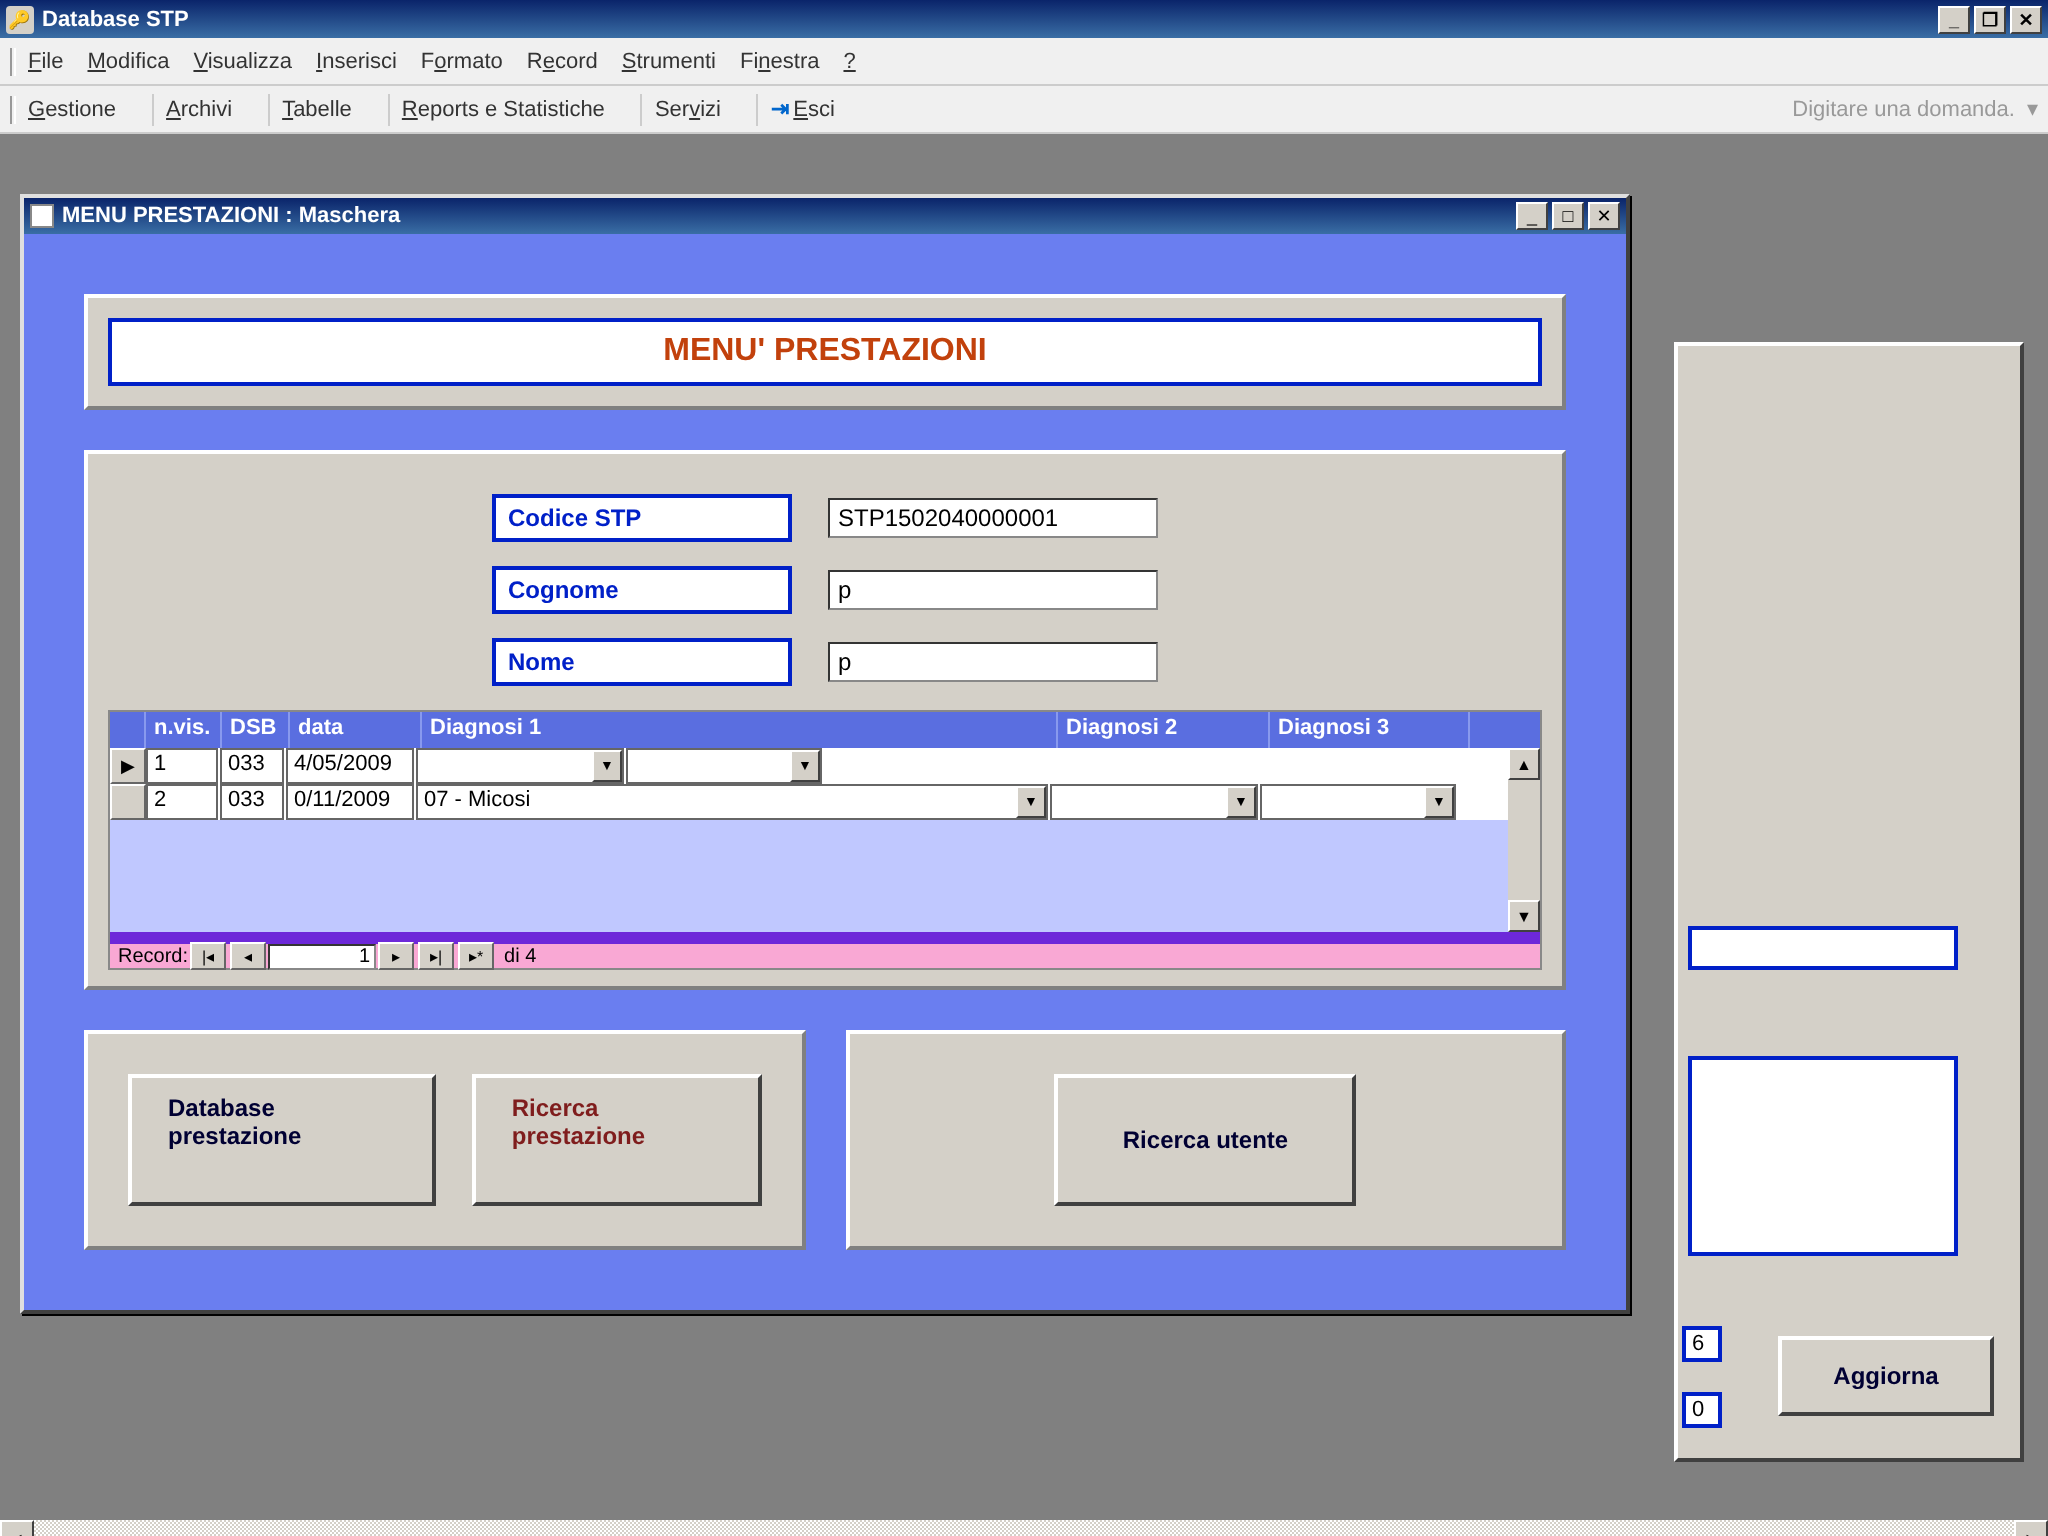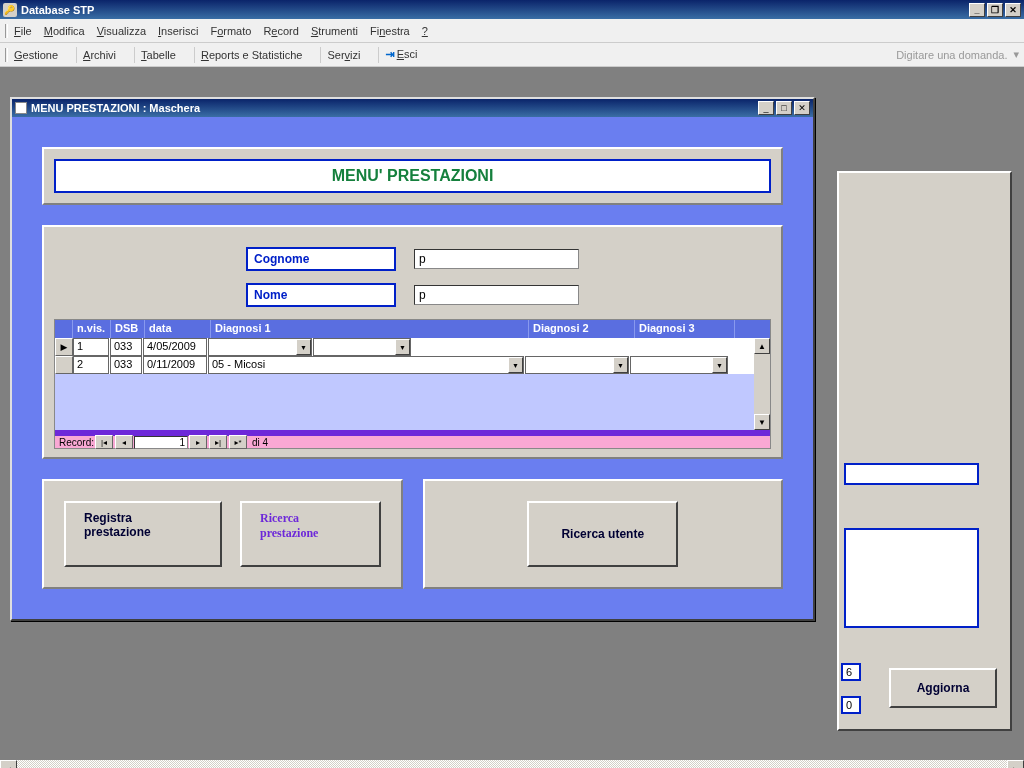--- a/index.html
+++ b/index.html
@@ -28,21 +28,21 @@
 .bgwin .bluebox { position: absolute; background: #fff; border: 2px solid #0020c8; }
 .bgwin .btn3d { position: absolute; background: #d4d0c8; border: 2px solid; border-color: #fff #404040 #404040 #fff; display: flex; align-items: center; justify-content: center; color: #003; font-weight: bold; }
 
 
 .childwin { position: absolute; left: 10px; top: 30px; width: 805px; background: #6a7ef0; border: 2px solid; border-color: #dfdfdf #404040 #404040 #dfdfdf; box-shadow: 1px 1px 0 #000; }
 .childwin .titlebar { background: linear-gradient(#0a246a, #3a6ea5); color: #fff; height: 18px; display: flex; align-items: center; padding: 0 3px; font-size: 11px; }
 .childwin .titlebar .icon { width: 12px; height: 12px; background: #fff; margin-right: 4px; border: 1px solid #888; }
 .childwin .body { padding: 30px; }
 
 .panel { background: #d4d0c8; border: 2px solid; border-color: #fff #808080 #808080 #fff; padding: 10px; margin-bottom: 20px; }
-.panel-title { background: #fff; border: 2px solid #0020c8; padding: 6px; text-align: center; color: #15803d; font-weight: bold; font-size: 16px; }
+.panel-title { background: #fff; border: 2px solid #0020c8; padding: 6px; text-align: center; color: #c2410c; font-weight: bold; font-size: 16px; }
 
 .form-row { display: flex; align-items: center; margin-bottom: 12px; justify-content: center; }
 .form-label { width: 150px; background: #fff; border: 2px solid #0020c8; padding: 3px 6px; color: #0020c8; font-weight: bold; font-size: 12px; margin-right: 18px; }
 .form-value { width: 165px; background: #fff; border: 1px inset #888; padding: 2px 4px; font-size: 12px; }
 
 
 .grid-wrap { background: #fff; border: 1px solid #888; position: relative; }
 .grid-header { background: #5a6ee0; color: #fff; font-weight: bold; display: flex; height: 18px; font-size: 11px; }
 .grid-header div { padding: 2px 4px; border-right: 1px solid #8899ee; }
 .grid-body { background: #c0c8ff; height: 92px; position: relative; overflow: hidden; }
@@ -53,21 +53,21 @@
 .vscroll { position: absolute; right: 0; top: 0; bottom: 0; width: 16px; background: #d4d0c8; }
 .vscroll .arr { height: 16px; background: #d4d0c8; border: 1px solid; border-color: #fff #404040 #404040 #fff; display: flex; align-items: center; justify-content: center; font-size: 8px; }
 
 .record-nav { background: #f9a8d4; height: 18px; display: flex; align-items: center; padding: 0 4px; font-size: 10px; border-top: 6px solid #6d28d9; }
 .record-nav .navbtn { width: 18px; height: 14px; background: #d4d0c8; border: 1px solid; border-color: #fff #666 #666 #fff; display: flex; align-items: center; justify-content: center; font-size: 8px; margin: 0 1px; cursor: pointer; }
 .record-nav input { width: 54px; height: 13px; border: 1px inset #888; text-align: right; font-size: 10px; padding-right: 2px; }
 
 .button-row { display: flex; gap: 20px; }
 .button-panel { background: #d4d0c8; border: 2px solid; border-color: #fff #808080 #808080 #fff; padding: 20px; flex: 1; display: flex; gap: 18px; justify-content: center; }
 .btn3d { background: #d4d0c8; border: 2px solid; border-color: #fff #404040 #404040 #fff; padding: 8px 18px; color: #003; font-weight: bold; font-size: 12px; cursor: pointer; }
-.btn3d.disabled { color: #6d28d9; font-family: Liberation Serif, serif; }
+.btn3d.disabled { color: #7f1d1d; }
 
 
 .bottom-scroll { position: absolute; left: 0; right: 0; bottom: 0; height: 17px; background: #d4d0c8; display: flex; }
 .bottom-scroll .arr { width: 17px; height: 17px; background: #d4d0c8; border: 1px solid; border-color: #fff #404040 #404040 #fff; display: flex; align-items: center; justify-content: center; font-size: 9px; cursor: pointer; }
 .bottom-scroll .track { flex: 1; background: repeating-conic-gradient(#d4d0c8 0% 25%, #fff 0% 50%) 0 0/2px 2px; }
 </style>
 </head>
 <body>
 
 <div class="app-titlebar">
@@ -128,20 +128,24 @@
       <div class="winbtn">□</div>
       <div class="winbtn">✕</div>
     </div>
     <div class="body">
 
       <div class="panel">
         <div class="panel-title">MENU' PRESTAZIONI</div>
       </div>
 
       <div class="panel" style="padding:20px 10px 8px 10px;">
+        <div class="form-row">
+          <div class="form-label">Codice STP</div>
+          <div class="form-value">STP1502040000001</div>
+        </div>
         <div class="form-row">
           <div class="form-label">Cognome</div>
           <div class="form-value">p</div>
         </div>
         <div class="form-row">
           <div class="form-label">Nome</div>
           <div class="form-value">p</div>
         </div>
 
         <div class="grid-wrap">
@@ -161,21 +165,21 @@
               <div class="grid-cell" style="width:32px">033</div>
               <div class="grid-cell" style="width:64px">4/05/2009</div>
               <div class="grid-cell" style="width:104px"><span></span><div class="combo-arrow">▼</div></div>
               <div class="grid-cell" style="width:98px"><span></span><div class="combo-arrow">▼</div></div>
             </div>
             <div class="grid-row">
               <div class="row-selector"></div>
               <div class="grid-cell" style="width:36px">2</div>
               <div class="grid-cell" style="width:32px">033</div>
               <div class="grid-cell" style="width:64px">0/11/2009</div>
-              <div class="grid-cell" style="width:316px"><span>05 - Micosi</span><div class="combo-arrow">▼</div></div>
+              <div class="grid-cell" style="width:316px"><span>07 - Micosi</span><div class="combo-arrow">▼</div></div>
               <div class="grid-cell" style="width:104px"><span></span><div class="combo-arrow">▼</div></div>
               <div class="grid-cell" style="width:98px"><span></span><div class="combo-arrow">▼</div></div>
             </div>
             <div class="vscroll">
               <div class="arr">▲</div>
               <div style="position:absolute;bottom:0;left:0;right:0">
                   <div class="arr">▼</div>
                 </div>
             </div>
           </div>
@@ -187,21 +191,21 @@
             <div class="navbtn">▸</div>
             <div class="navbtn">▸|</div>
             <div class="navbtn">▸*</div>
             <span style="margin-left:4px">di 4</span>
           </div>
         </div>
       </div>
 
       <div class="button-row">
         <div class="button-panel">
-          <div class="btn3d">Registra prestazione</div>
+          <div class="btn3d">Database prestazione</div>
           <div class="btn3d disabled">Ricerca prestazione</div>
         </div>
         <div class="button-panel">
           <div class="btn3d" style="padding:24px 32px">Ricerca utente</div>
         </div>
       </div>
 
     </div>
   </div>
 

